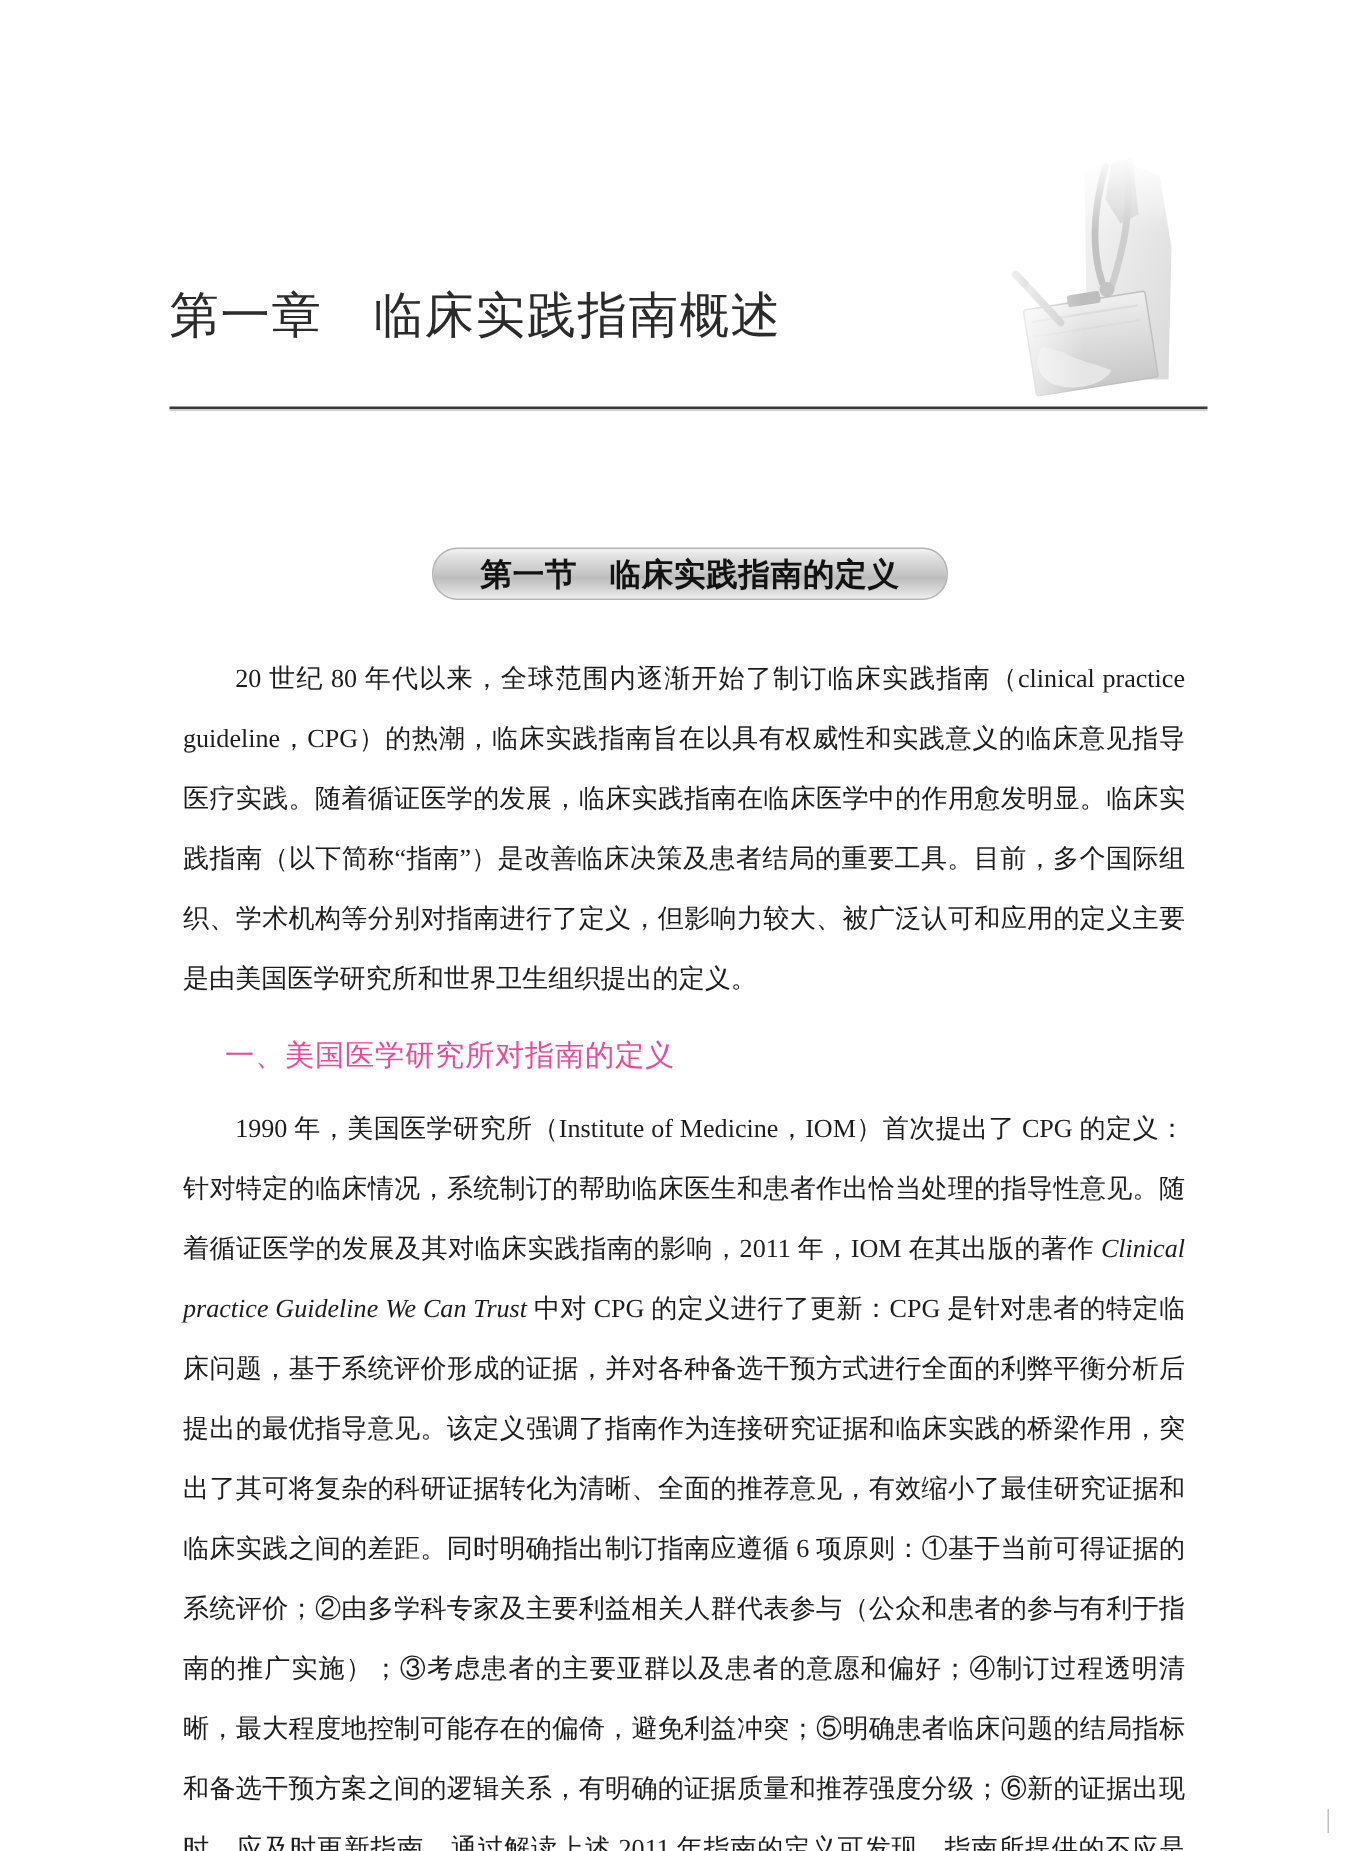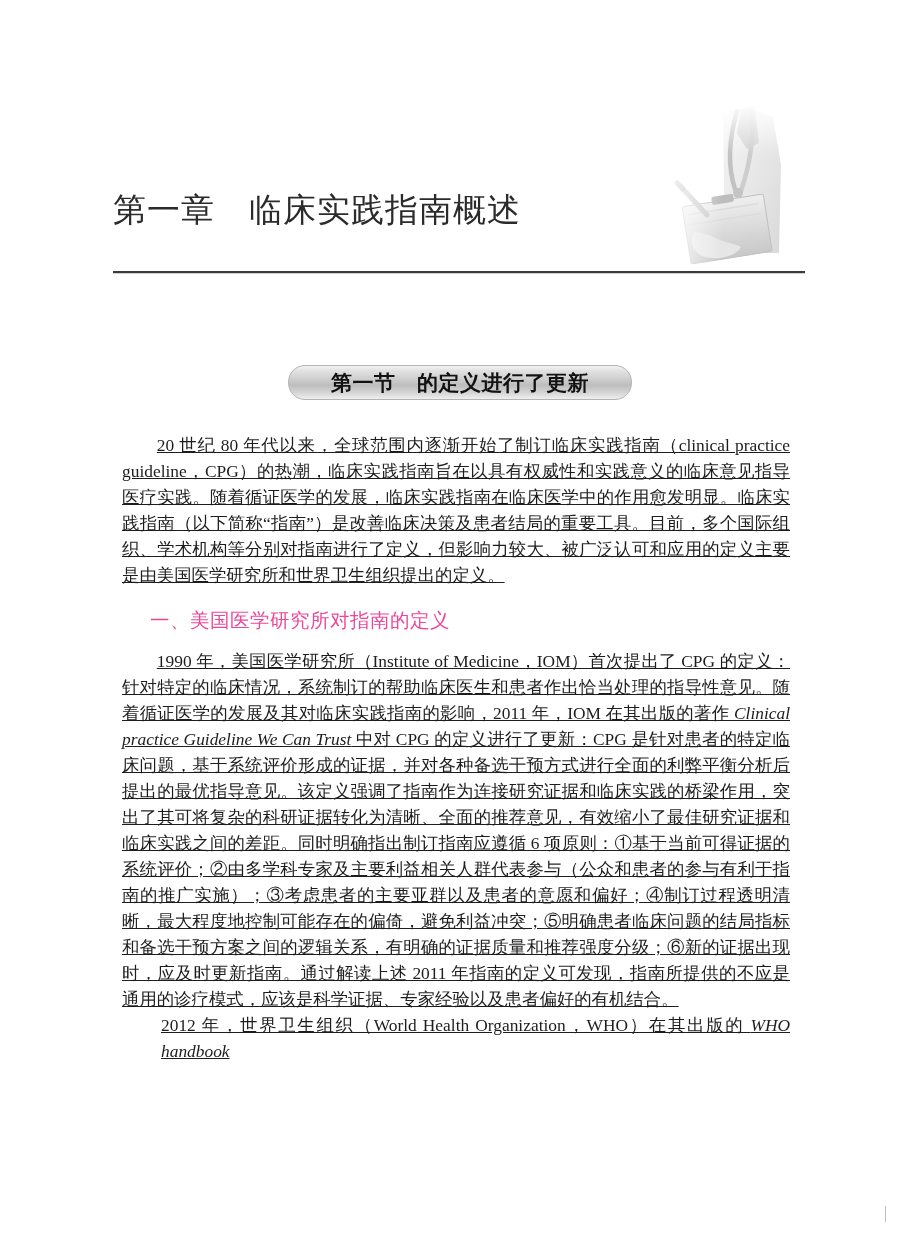--- a/index.html
+++ b/index.html
@@ -83,27 +83,26 @@
   
   .body-col {
     position: absolute;
     left: 122px;
     top: 432px;
     width: 668px;
   }
   p.para {
     margin: 0 0 0 0;
     font-size: 17.4px;
-    line-height: 26px;
+    line-height: 40px;
     text-align: justify;
     text-justify: inter-ideograph;
     text-indent: 2em;
     color: #1d1d1d;
     font-family: "Liberation Serif", "DejaVu Serif", serif;
-    text-decoration: underline;
   }
   .subhead {
     font-size: 19.5px;
     line-height: 30px;
     color: #ec4899;
     margin: 18px 0 12px 28px;
     letter-spacing: 0.5px;
     font-family: "Liberation Serif", "DejaVu Serif", serif;
   }
   .it { font-style: italic; }
@@ -196,21 +195,21 @@
 
       <rect x="0" y="0" width="132" height="172" fill="url(#fadeL)"></rect>
       <rect x="0" y="0" width="132" height="172" fill="url(#fadeT)"></rect>
     </svg>
   </div>
 
   <div class="chapter-title">第一章　临床实践指南概述</div>
   <div class="chapter-rule"></div>
 
   <div class="section-banner">
-    <span class="section-banner-text">第一节　的定义进行了更新</span>
+    <span class="section-banner-text">第一节　临床实践指南的定义</span>
   </div>
 
   <div class="body-col">
 
     <p class="para">20 世纪 80 年代以来，全球范围内逐渐开始了制订临床实践指南（clinical practice guideline，CPG）的热潮，临床实践指南旨在以具有权威性和实践意义的临床意见指导医疗实践。随着循证医学的发展，临床实践指南在临床医学中的作用愈发明显。临床实践指南（以下简称“指南”）是改善临床决策及患者结局的重要工具。目前，多个国际组织、学术机构等分别对指南进行了定义，但影响力较大、被广泛认可和应用的定义主要是由美国医学研究所和世界卫生组织提出的定义。</p>
 
     <div class="subhead">一、美国医学研究所对指南的定义</div>
 
     <p class="para"><span>1990 年，美国医学研究所（Institute of Medicine，IOM）首次提出了 CPG 的定义：针对特定的临床情况，系统制订的帮助临床医生和患者作出恰当处理的指导性意见。随着循证医学的发展及其对临床实践指南的影响，2011 年，IOM 在其出版的著作 </span><span class="it">Clinical practice Guideline We Can Trust</span><span> 中对 CPG 的定义进行了更新：CPG 是针对患者的特定临床问题，基于系统评价形成的证据，并对各种备选干预方式进行全面的利弊平衡分析后提出的最优指导意见。该定义强调了指南作为连接研究证据和临床实践的桥梁作用，突出了其可将复杂的科研证据转化为清晰、全面的推荐意见，有效缩小了最佳研究证据和临床实践之间的差距。同时明确指出制订指南应遵循 6 项原则：①基于当前可得证据的系统评价；②由多学科专家及主要利益相关人群代表参与（公众和患者的参与有利于指南的推广实施）；③考虑患者的主要亚群以及患者的意愿和偏好；④制订过程透明清晰，最大程度地控制可能存在的偏倚，避免利益冲突；⑤明确患者临床问题的结局指标和备选干预方案之间的逻辑关系，有明确的证据质量和推荐强度分级；⑥新的证据出现时，应及时更新指南。通过解读上述 2011 年指南的定义可发现，指南所提供的不应是通用的诊疗模式，应该是科学证据、专家经验以及患者偏好的有机结合。</span></p>
 

